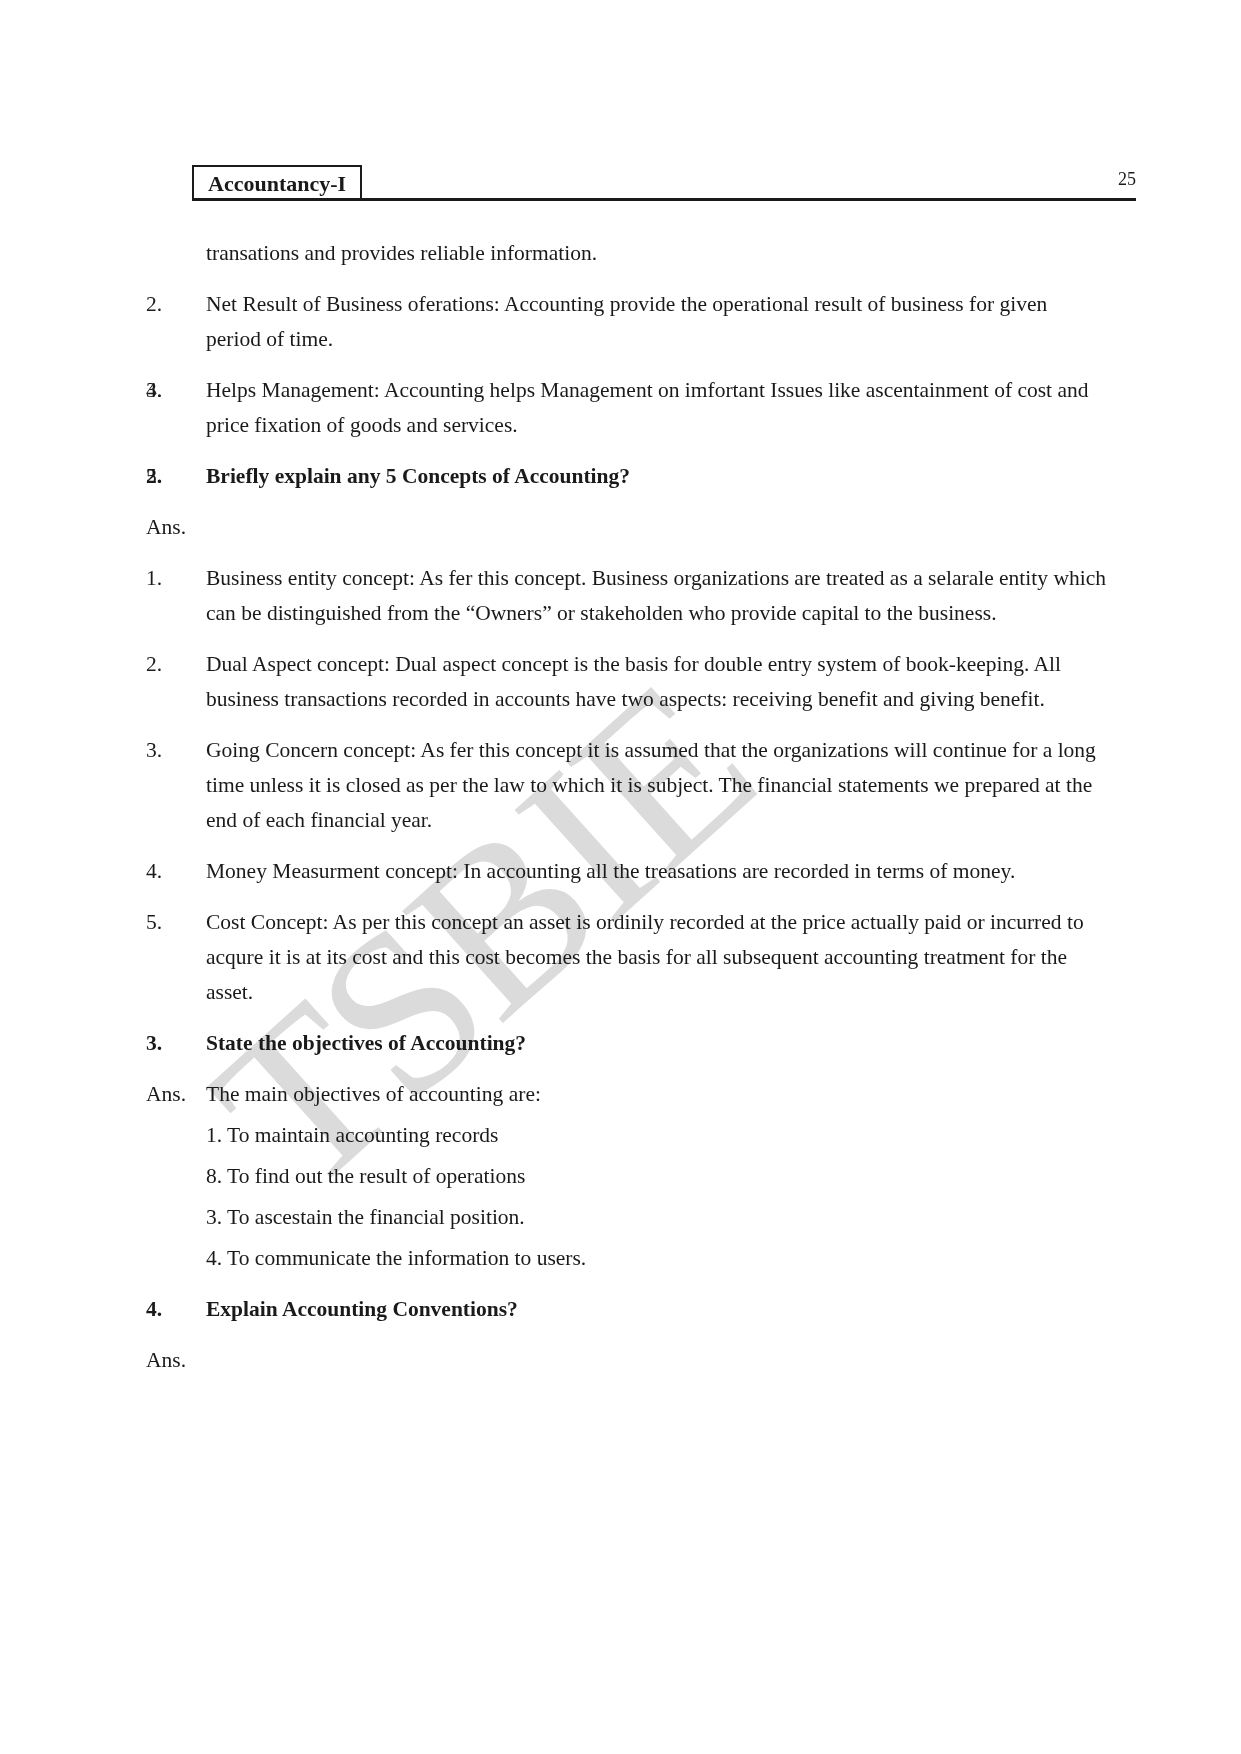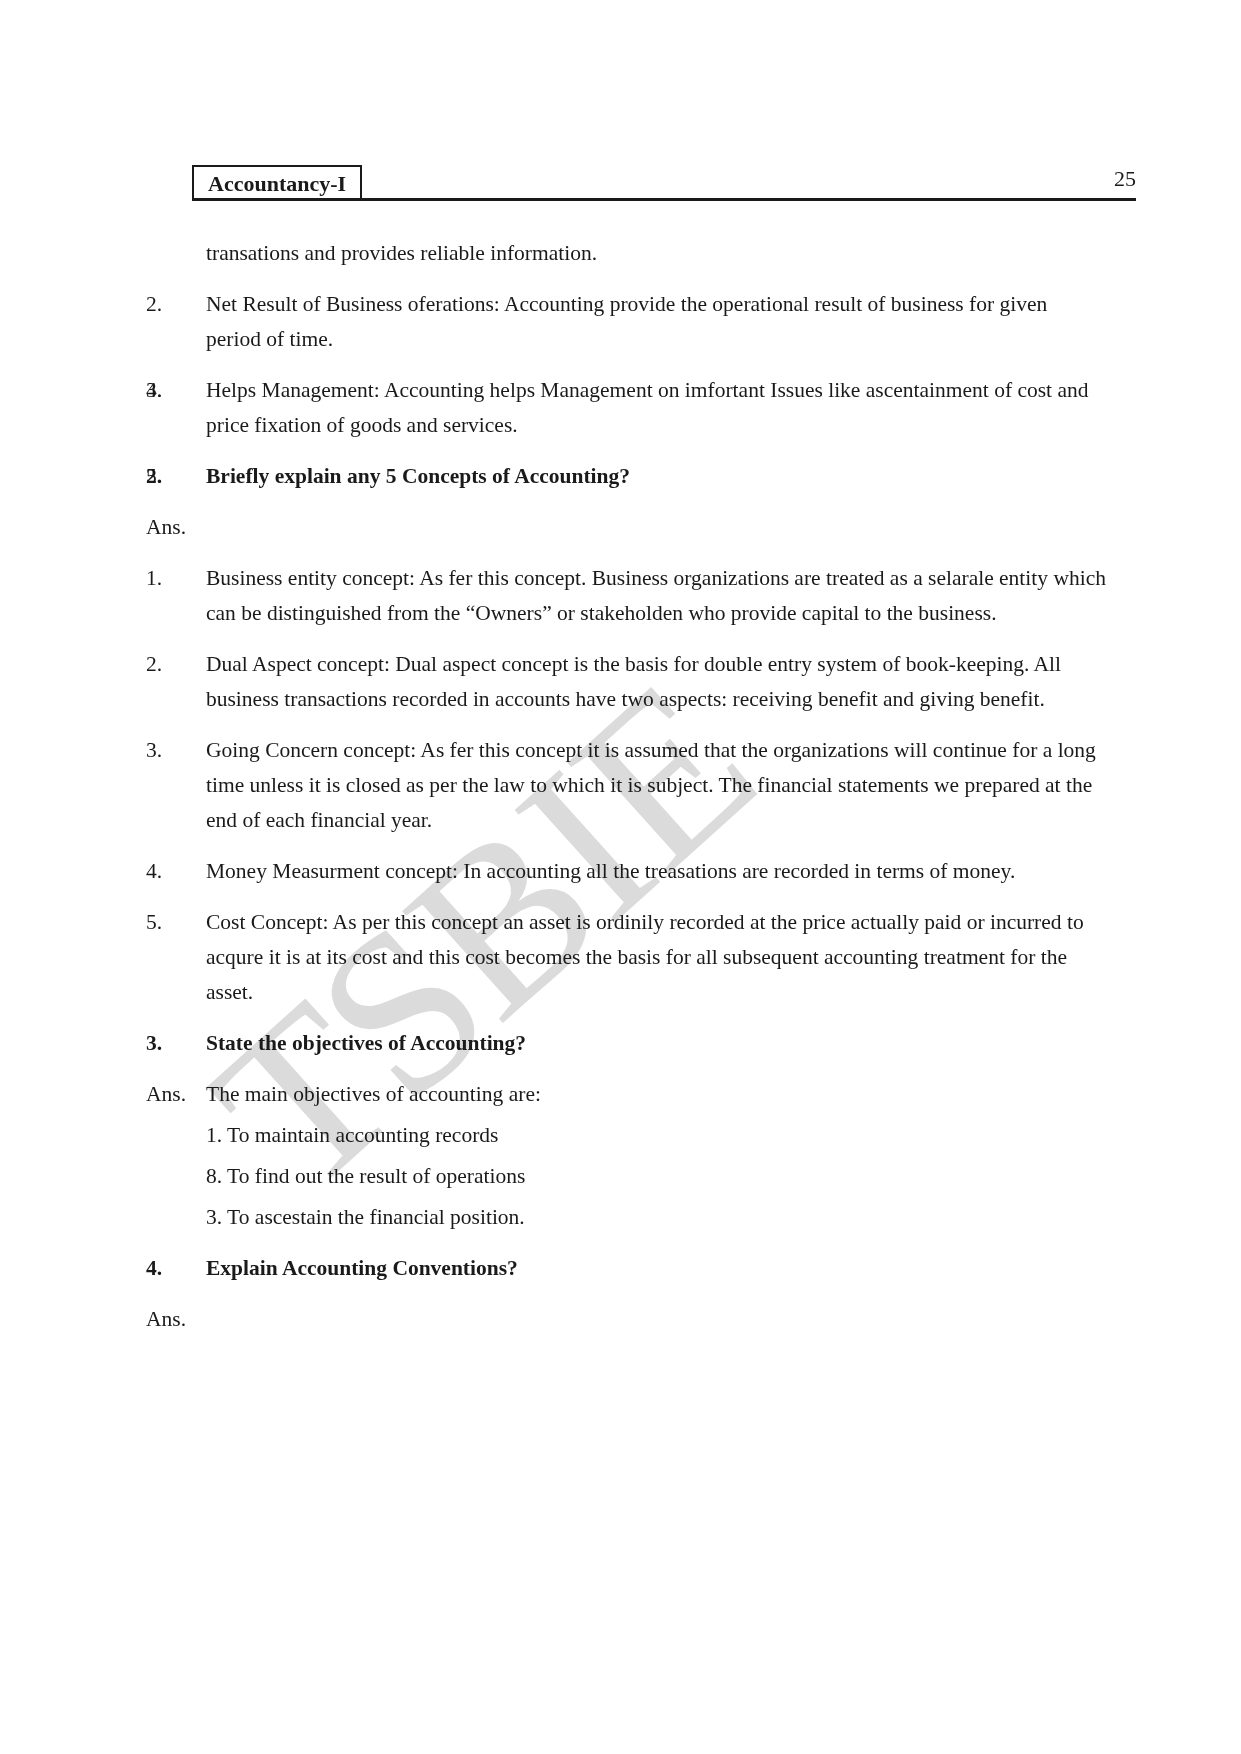--- a/index.html
+++ b/index.html
@@ -42,21 +42,21 @@
       left: 0;
       right: 0;
       top: 33px;
       height: 0;
       border-top: 3px solid #1a1a1a;
     }
     .page-number {
       position: absolute;
       right: 0;
       top: 0;
-      font-size: 22px;
+      font-size: 18px;
       line-height: 28px;
     }
     .content {
       position: absolute;
       left: 146px;
       top: 220px;
       width: 960px;
       font-size: 21.5px;
       line-height: 35px;
     }
@@ -162,20 +162,21 @@
     <span class="num">3.</span>
     <span>State the objectives of Accounting?</span>
   </div>
   <div class="row">
     <span class="num">Ans.</span>
     <span>The main objectives of accounting are:</span>
   </div>
   <div class="sub">1. To maintain accounting records</div>
   <div class="sub">8. To find out the result of operations</div>
   <div class="sub">3. To ascestain the financial position.</div>
+  <div class="sub">4. To communicate the information to users.</div>
 
   <div class="row bold">
     <span class="num">4.</span>
     <span>Explain Accounting Conventions?</span>
   </div>
   <div class="row">
     <span class="num">Ans.</span>
   </div>
 
 </div>

